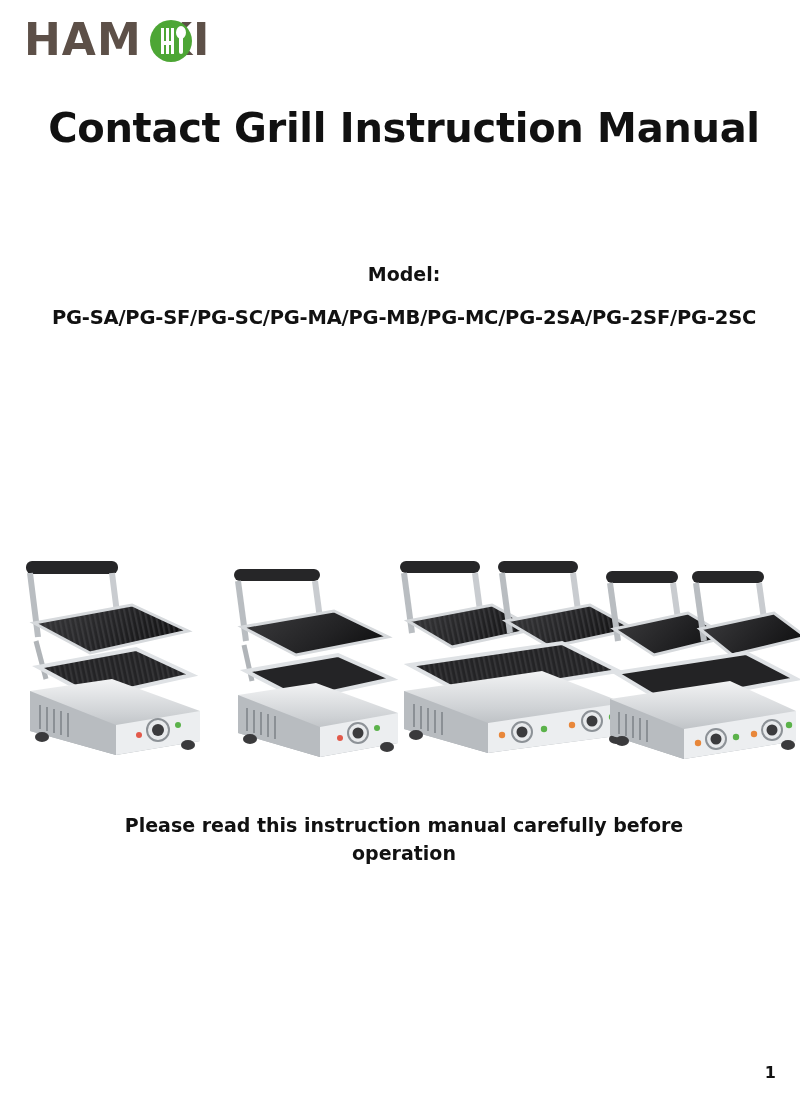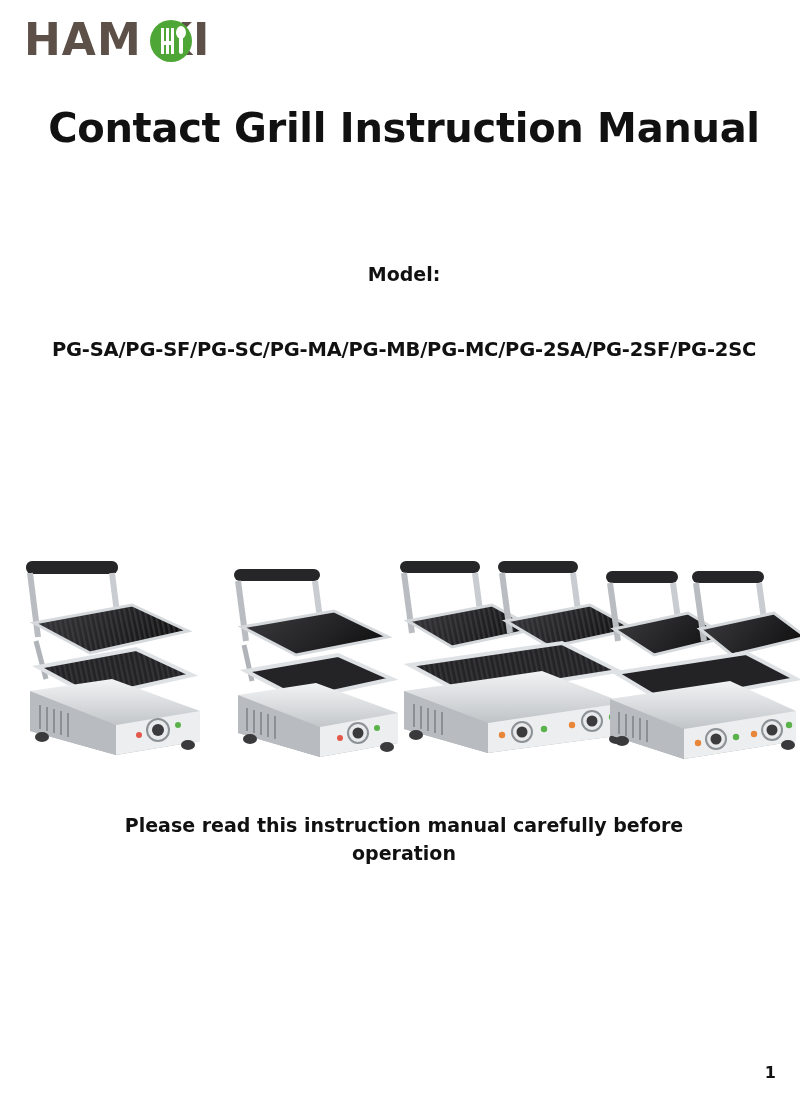--- a/index.html
+++ b/index.html
@@ -116,21 +116,20 @@
     position: absolute;
     left: 0;
     top: 306px;
     width: 808px;
     text-align: center;
     font-family: "DejaVu Sans", sans-serif;
     font-weight: bold;
     font-size: 19.5px;
     letter-spacing: -0.2px;
     color: #111111;
-    margin-top: 32px;
   }
 
   
   .product-figure {
     position: absolute;
     left: 0;
     top: 520px;
     width: 808px;
     height: 260px;
   }

